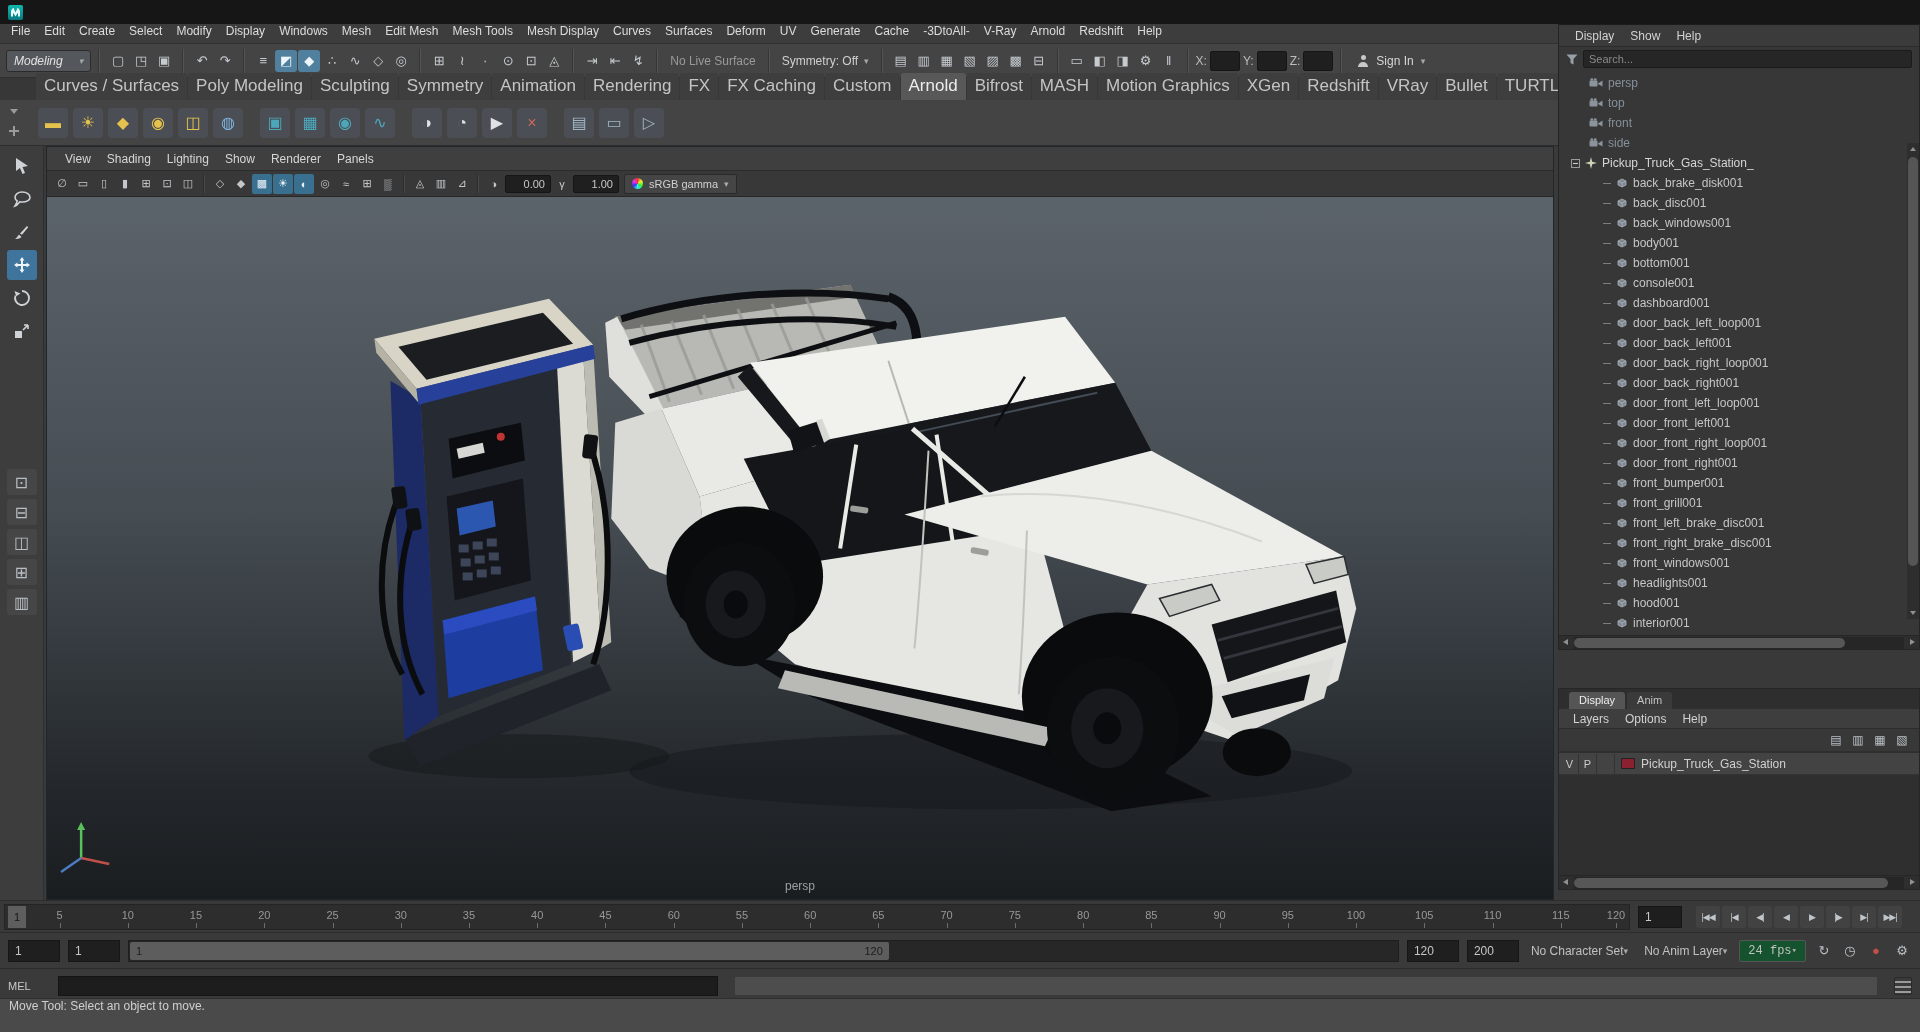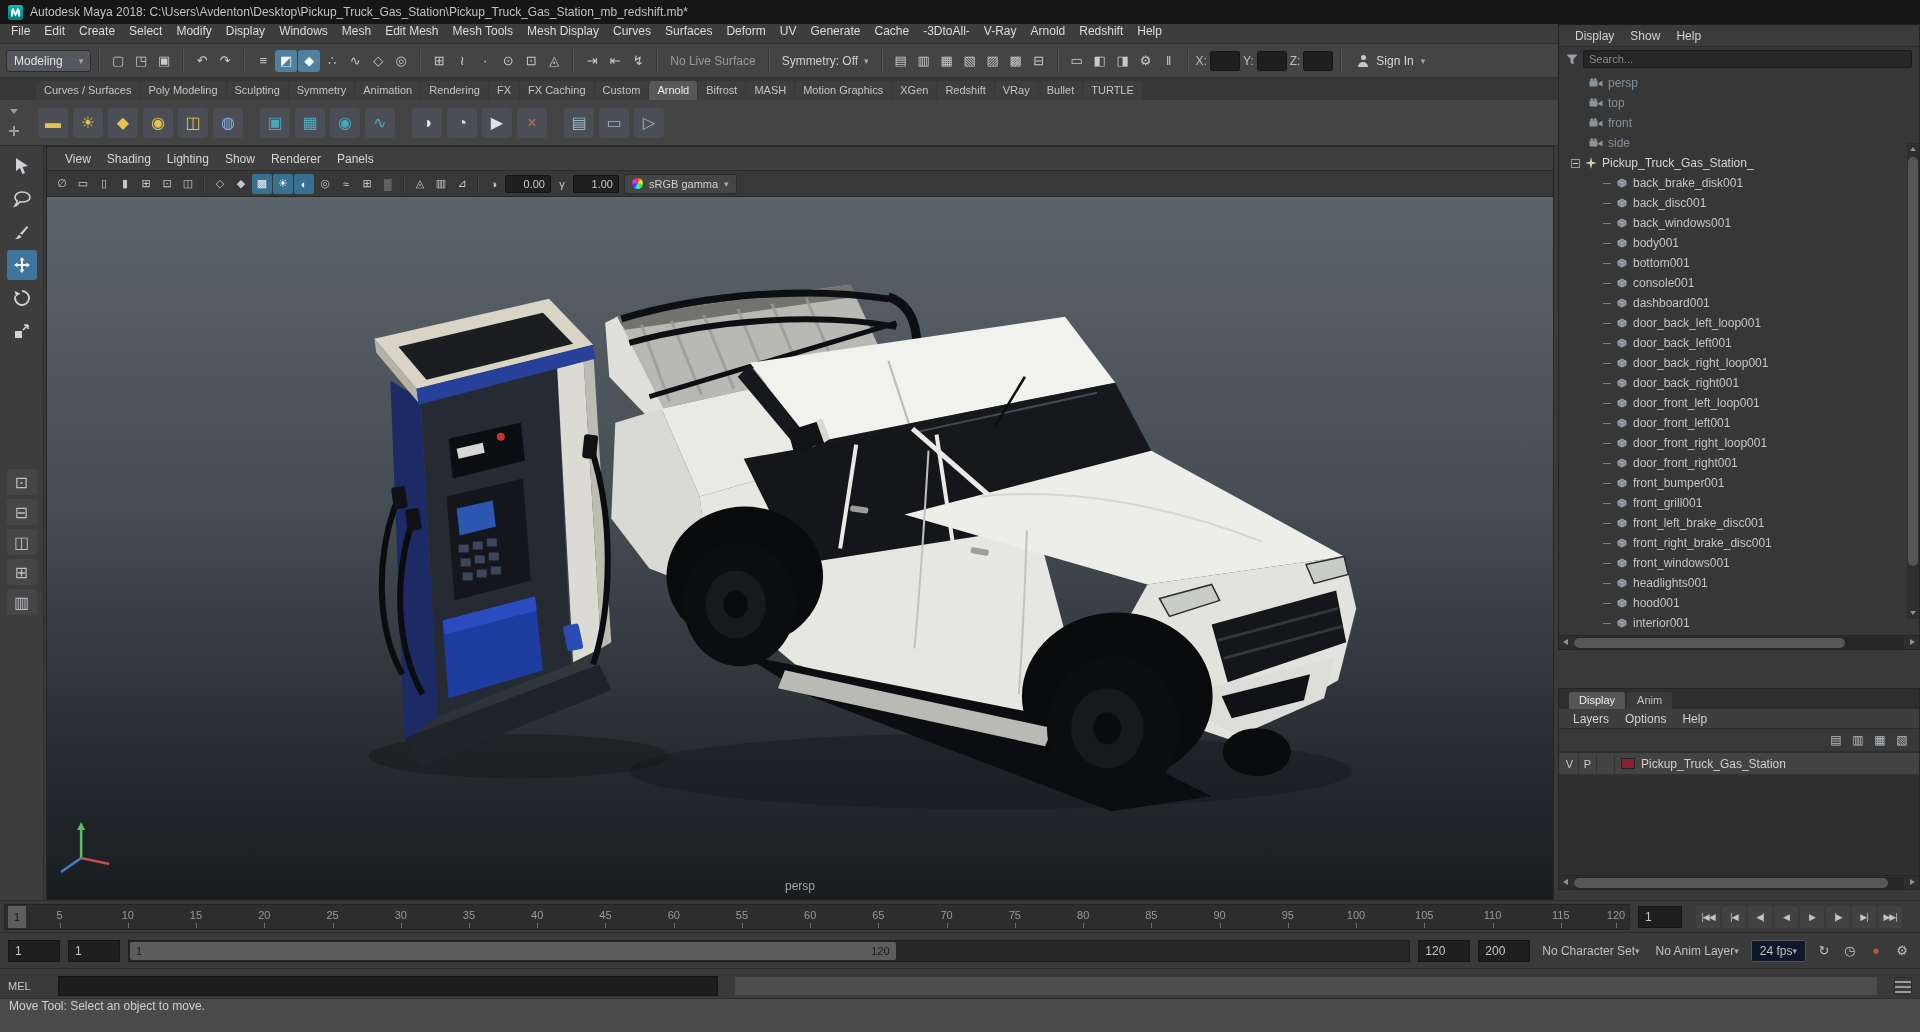--- a/index.html
+++ b/index.html
@@ -13,40 +13,40 @@
     clip-path:polygon(0 100%,0 35%,25% 0,50% 55%,75% 0,100% 35%,100% 100%,78% 100%,78% 55%,50% 100%,22% 55%,22% 100%); }
   .title-text { color:#c3c3c3; font-size:12px; white-space:nowrap; }
 
   
   .menu-bar { position:absolute; left:0; top:24px; width:1558px; height:20px; background:#3d3d3d; display:flex; align-items:flex-start; padding-left:4px; border-bottom:1px solid #313131; }
   .menu-item { padding:0 7px; color:#dcdcdc; font-size:12px; white-space:nowrap; }
 
   
   .status-line { position:absolute; left:0; top:44px; width:1558px; height:34px; background:#444; border-bottom:1px solid #2f2f2f; display:flex; align-items:center; padding:0 6px; gap:3px; }
   .sl-div { width:0; height:24px; border-left:1px solid #363636; border-right:1px solid #555; margin:0 4px; }
-  .menuset-select { height:22px; background:#54585c; border:1px solid #2b2b2b; border-radius:3px; display:flex; align-items:center; gap:16px; padding:0 7px; font-size:12px; color:#e2e2e2; }
+  .menuset-select { height:22px; background:#54585c; border:1px solid #2b2b2b; border-radius:3px; display:flex; align-items:center; gap:16px; padding:0 7px; font-size:12px; color:#e2e2e2;font-style:italic; }
   .dd-arrow { font-size:9px; color:#a8a8a8; }
   .sl-group { display:flex; align-items:center; gap:1px; }
   .sl-icon { width:22px; height:22px; display:flex; align-items:center; justify-content:center; color:#c6cbd0; font-size:13px; border-radius:3px; }
   .sl-icon[data-active="true"] { background:#51809e; color:#eef6fb; }
   .sl-text { color:#9a9a9a; font-size:12px; padding:0 5px; white-space:nowrap; }
   .sl-dd { display:flex; align-items:center; gap:6px; color:#cfcfcf; font-size:12px; padding:0 5px; white-space:nowrap; }
   .coords { display:flex; align-items:center; gap:3px; }
   .coord { display:flex; align-items:center; gap:3px; }
   .coord-label { color:#bdbdbd; font-size:12px; }
   .coord-input { width:30px; height:20px; background:#1f1f1f; border:1px solid #161616; border-radius:2px; color:#ccc; font-size:11px; padding:0 3px; }
   .signin { display:flex; align-items:center; gap:7px; padding:0 8px; height:24px; }
   .person-icon { position:relative; width:12px; height:12px; }
   .person-icon::before { content:""; position:absolute; top:0; left:3.5px; width:5px; height:5px; border-radius:50%; background:#c8c8c8; }
   .person-icon::after { content:""; position:absolute; bottom:0; left:1px; width:10px; height:5px; border-radius:5px 5px 0 0; background:#c8c8c8; }
   .signin-label { color:#d5d5d5; }
 
   
   .shelf-tabs { position:absolute; left:0; top:78px; width:1558px; height:22px; background:#373737; display:flex; align-items:flex-end; padding-left:36px; gap:1px; }
-  .shelf-tab { padding:3px 8px 4px; font-size:11px; color:#c4c4c4; background:#3e3e3e; border-radius:3px 3px 0 0; white-space:nowrap; }
+  .shelf-tab { padding:3px 8px 4px; font-size:17px; color:#c4c4c4; background:#3e3e3e; border-radius:3px 3px 0 0; white-space:nowrap; }
   .shelf-tab[data-active="true"] { background:#585858; color:#ececec; }
   .shelf { position:absolute; left:0; top:100px; width:1558px; height:46px; background:#444; display:flex; align-items:center; gap:5px; padding-left:38px; border-bottom:1px solid #2e2e2e; }
   .shelf-side { position:absolute; left:7px; top:4px; display:flex; flex-direction:column; gap:6px; }
   .mini-btn { width:14px; height:14px; position:relative; }
   .mini-btn.down::after { content:""; position:absolute; left:3px; top:5px; border-left:4px solid transparent; border-right:4px solid transparent; border-top:5px solid #9a9a9a; }
   .mini-btn.plus::before { content:""; position:absolute; left:2px; top:6px; width:10px; height:2px; background:#9a9a9a; }
   .mini-btn.plus::after { content:""; position:absolute; left:6px; top:2px; width:2px; height:10px; background:#9a9a9a; }
   .shelf-icon { width:30px; height:30px; border-radius:4px; background:#4b4f55; display:flex; align-items:center; justify-content:center; font-size:16px; color:#cfd4d9; flex:0 0 auto; }
 
   
@@ -133,40 +133,39 @@
   .cur-frame { margin-left:8px; width:44px; height:22px; background:#1e1e1e; border:1px solid #151515; color:#c8c8c8; display:flex; align-items:center; padding:0 6px; font-size:12px; }
   .playback { display:flex; gap:2px; margin-left:14px; }
   .pb-btn { min-width:24px; height:22px; display:flex; align-items:center; justify-content:center; color:#c0c5ca; font-size:9px; letter-spacing:-1px; background:#424242; border-radius:2px; }
 
   
   .range-row { position:absolute; left:0; top:932px; width:1920px; height:36px; background:#3a3a3a; display:flex; align-items:center; gap:8px; padding:0 8px; border-top:1px solid #2c2c2c; }
   .num-field { width:52px; height:22px; background:#1f1f1f; border:1px solid #161616; color:#c6c6c6; font-size:12px; display:flex; align-items:center; padding:0 6px; }
   .rs-track { flex:1; height:22px; background:#272727; border:1px solid #1e1e1e; position:relative; }
   .rs-thumb { position:absolute; left:1px; top:1px; bottom:1px; width:59.8%; background:#5d5d5d; border-radius:2px; display:flex; justify-content:space-between; align-items:center; padding:0 6px; color:#1c1c1c; font-size:11px; }
   .dd { display:flex; align-items:center; color:#c0c0c0; font-size:12px; padding:0 4px; white-space:nowrap; }
-  .fps-dd { border:1px solid #555; background:#0f172a; height:22px; border-radius:2px; padding:0 8px; }
+  .fps-dd { border:1px solid #555; background:#14532d; height:22px; border-radius:2px; padding:0 8px;font-family:Liberation Mono, monospace; }
   .rs-icons { display:flex; gap:6px; }
   .rs-icon { width:20px; height:20px; display:flex; align-items:center; justify-content:center; color:#b9bfc4; font-size:13px; }
 
   
   .command-row { position:absolute; left:0; top:968px; width:1920px; height:34px; background:#3a3a3a; display:flex; align-items:center; gap:16px; padding:0 8px; border-top:1px solid #2c2c2c; }
   .mel-label { width:34px; font-size:11px; color:#c8c8c8; }
   .mel-input { flex:0 0 660px; height:20px; background:#1d1d1d; border:1px solid #141414; color:#ccc; font-size:11px; padding:0 5px; }
   .mel-result { flex:1; height:20px; background:#4d4d4d; border:1px solid #3a3a3a; }
   .script-editor-btn { width:18px; height:18px; border-radius:2px; background:repeating-linear-gradient(#3a3a3a 0 3px,#9a9a9a 3px 5px); border:1px solid #2a2a2a; }
   .help-row { position:absolute; left:0; top:998px; width:1920px; height:34px; background:#4a4a4a; display:flex; padding:0 9px; color:#cfcfcf; font-size:12px; border-top:1px solid #2e2e2e; }
 </style>
 </head>
 <body>
 
 <div class="app">
 
   <div class="title-bar">
     <span class="maya-logo"></span>
-    <span class="title-text">Autodesk Maya 2018: C:\Users\Avdenton\Desktop\Pickup_Truck_Gas_Station\Pickup_Truck_Gas_Station_mb_redshift.mb*</span>
   </div>
 
   <div class="menu-bar">
 
   <span class="menu-item">File</span>
       <span class="menu-item">Edit</span>
       <span class="menu-item">Create</span>
       <span class="menu-item">Select</span>
       <span class="menu-item">Modify</span>
       <span class="menu-item">Display</span>

